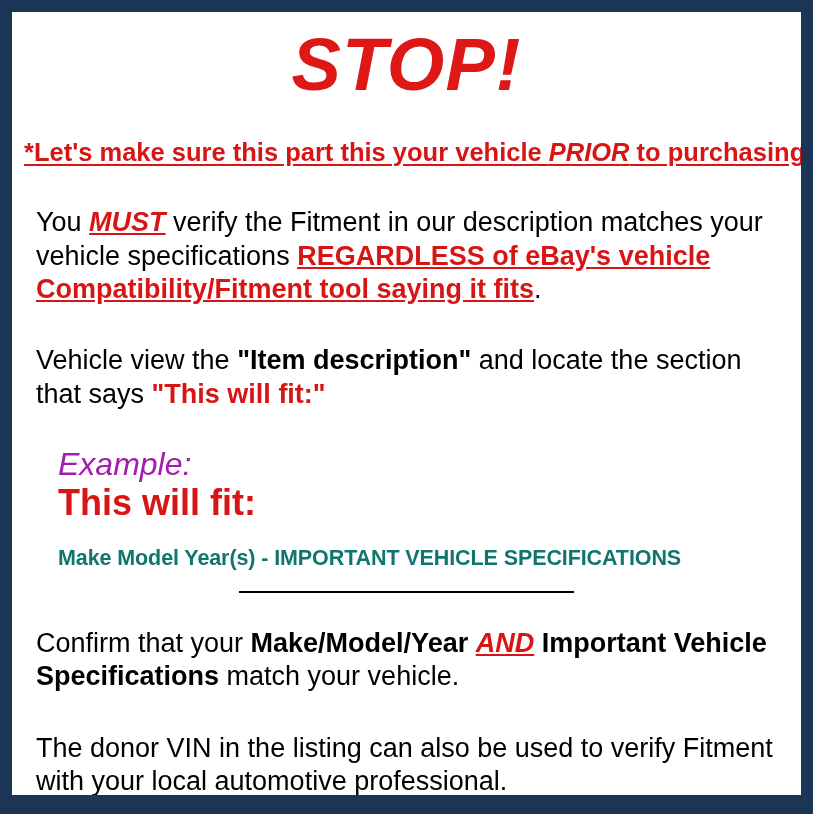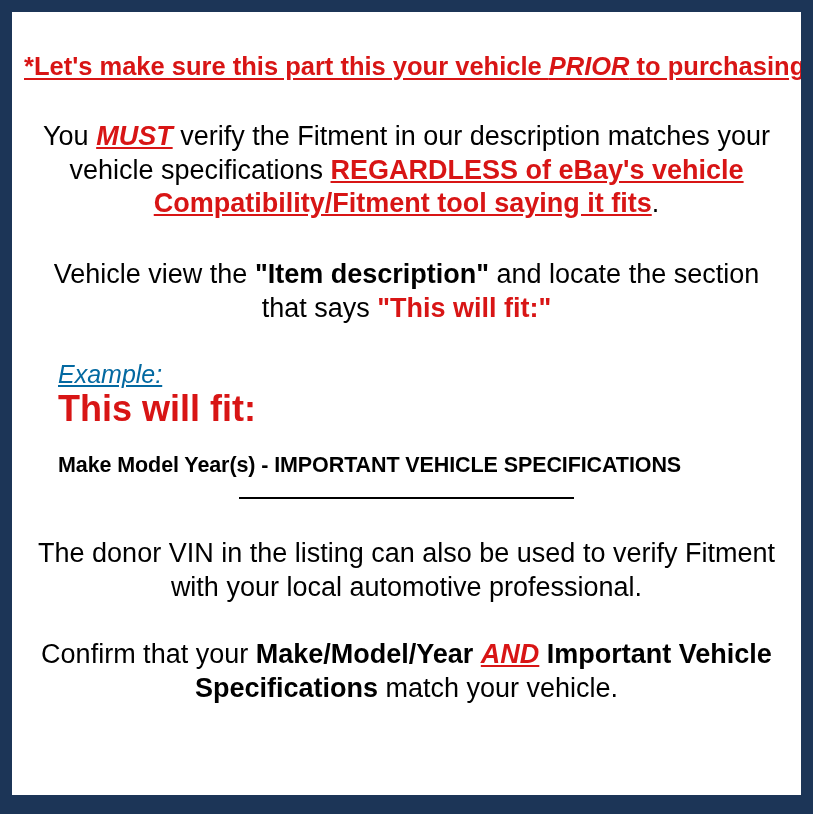--- a/index.html
+++ b/index.html
@@ -55,21 +55,20 @@
     line-height: 1.1;
     text-decoration: underline;
     text-underline-offset: 3px;
     margin: 36px 0 0 0;
     padding: 0 2px;
     white-space: nowrap;
   }
   .subhead .it { font-style: italic; margin-top: 14px; }
 
   .para {
-    text-align: center;
     color: #000000;
     font-family: "Liberation Sans", sans-serif;
     font-size: 27px;
     line-height: 1.24;
     margin: 0;
     padding: 0 14px;
   }
 
   .para-must { margin-top: 40px; }
   .para-view { margin-top: 38px; }
@@ -91,37 +90,36 @@
   }
   .red-bold { color: #d81515; font-weight: bold; }
   .blk-bold { color: #000000; font-weight: bold; }
 
   .example-block {
     margin-top: 36px;
     padding-left: 36px;
     text-align: left;
   }
   .example-label {
-    color: #0369a1;
+    color: #a21caf;
     font-style: italic;
-    font-size: 25px;
+    font-size: 32px;
     line-height: 1.08;
-    text-decoration: underline;
     text-underline-offset: 2px;
     display: inline-block;
   }
   .example-fit {
     color: #d81515;
     font-weight: bold;
     font-size: 36px;
     line-height: 1.12;
     margin-top: 1px;
   }
   .example-spec {
-    color: #000000;
+    color: #0f766e;
     font-weight: bold;
     font-size: 21.5px;
     line-height: 1.1;
     margin-top: 24px;
     letter-spacing: -0.1px;
   }
 
   .divider-wrap {
     margin-top: 20px;
     display: flex;
@@ -132,20 +130,21 @@
     height: 2px;
     background: #000000;
   }
 </style>
 </head>
 <body>
 
 <div id="notice-frame">
   <div id="notice-card">
 
+    <div class="stop-title">STOP!</div>
 
     <div class="subhead">
       <span>*Let's make sure this part this your vehicle </span><span class="it">PRIOR</span><span> to purchasing*</span>
     </div>
 
     <p class="para para-must">
       <span>You </span><span class="red-bold-i-u">MUST</span><span> verify the Fitment in our description matches your vehicle specifications </span><span class="red-bold-u">REGARDLESS of eBay's vehicle Compatibility/Fitment tool saying it fits</span><span>.</span>
     </p>
 
     <p class="para para-view">
@@ -157,20 +156,20 @@
         <span class="example-label">Example:</span>
       </div>
       <div class="example-fit">This will fit:</div>
       <div class="example-spec">Make Model Year(s) - IMPORTANT VEHICLE SPECIFICATIONS</div>
     </div>
 
     <div class="divider-wrap">
       <div class="divider"></div>
     </div>
 
-    <p class="para para-vin">The donor VIN in the listing can also be used to verify Fitment with your local automotive professional.</p>
-
     <p class="para para-confirm">
       <span>Confirm that your </span><span class="blk-bold">Make/Model/Year</span><span>&nbsp;</span><span class="red-bold-i-u">AND</span><span>&nbsp;</span><span class="blk-bold">Important Vehicle Specifications</span><span> match your vehicle.</span>
     </p>
+
+    <p class="para para-vin">The donor VIN in the listing can also be used to verify Fitment with your local automotive professional.</p>
 
   </div>
 </div>
 
 </body></html>

